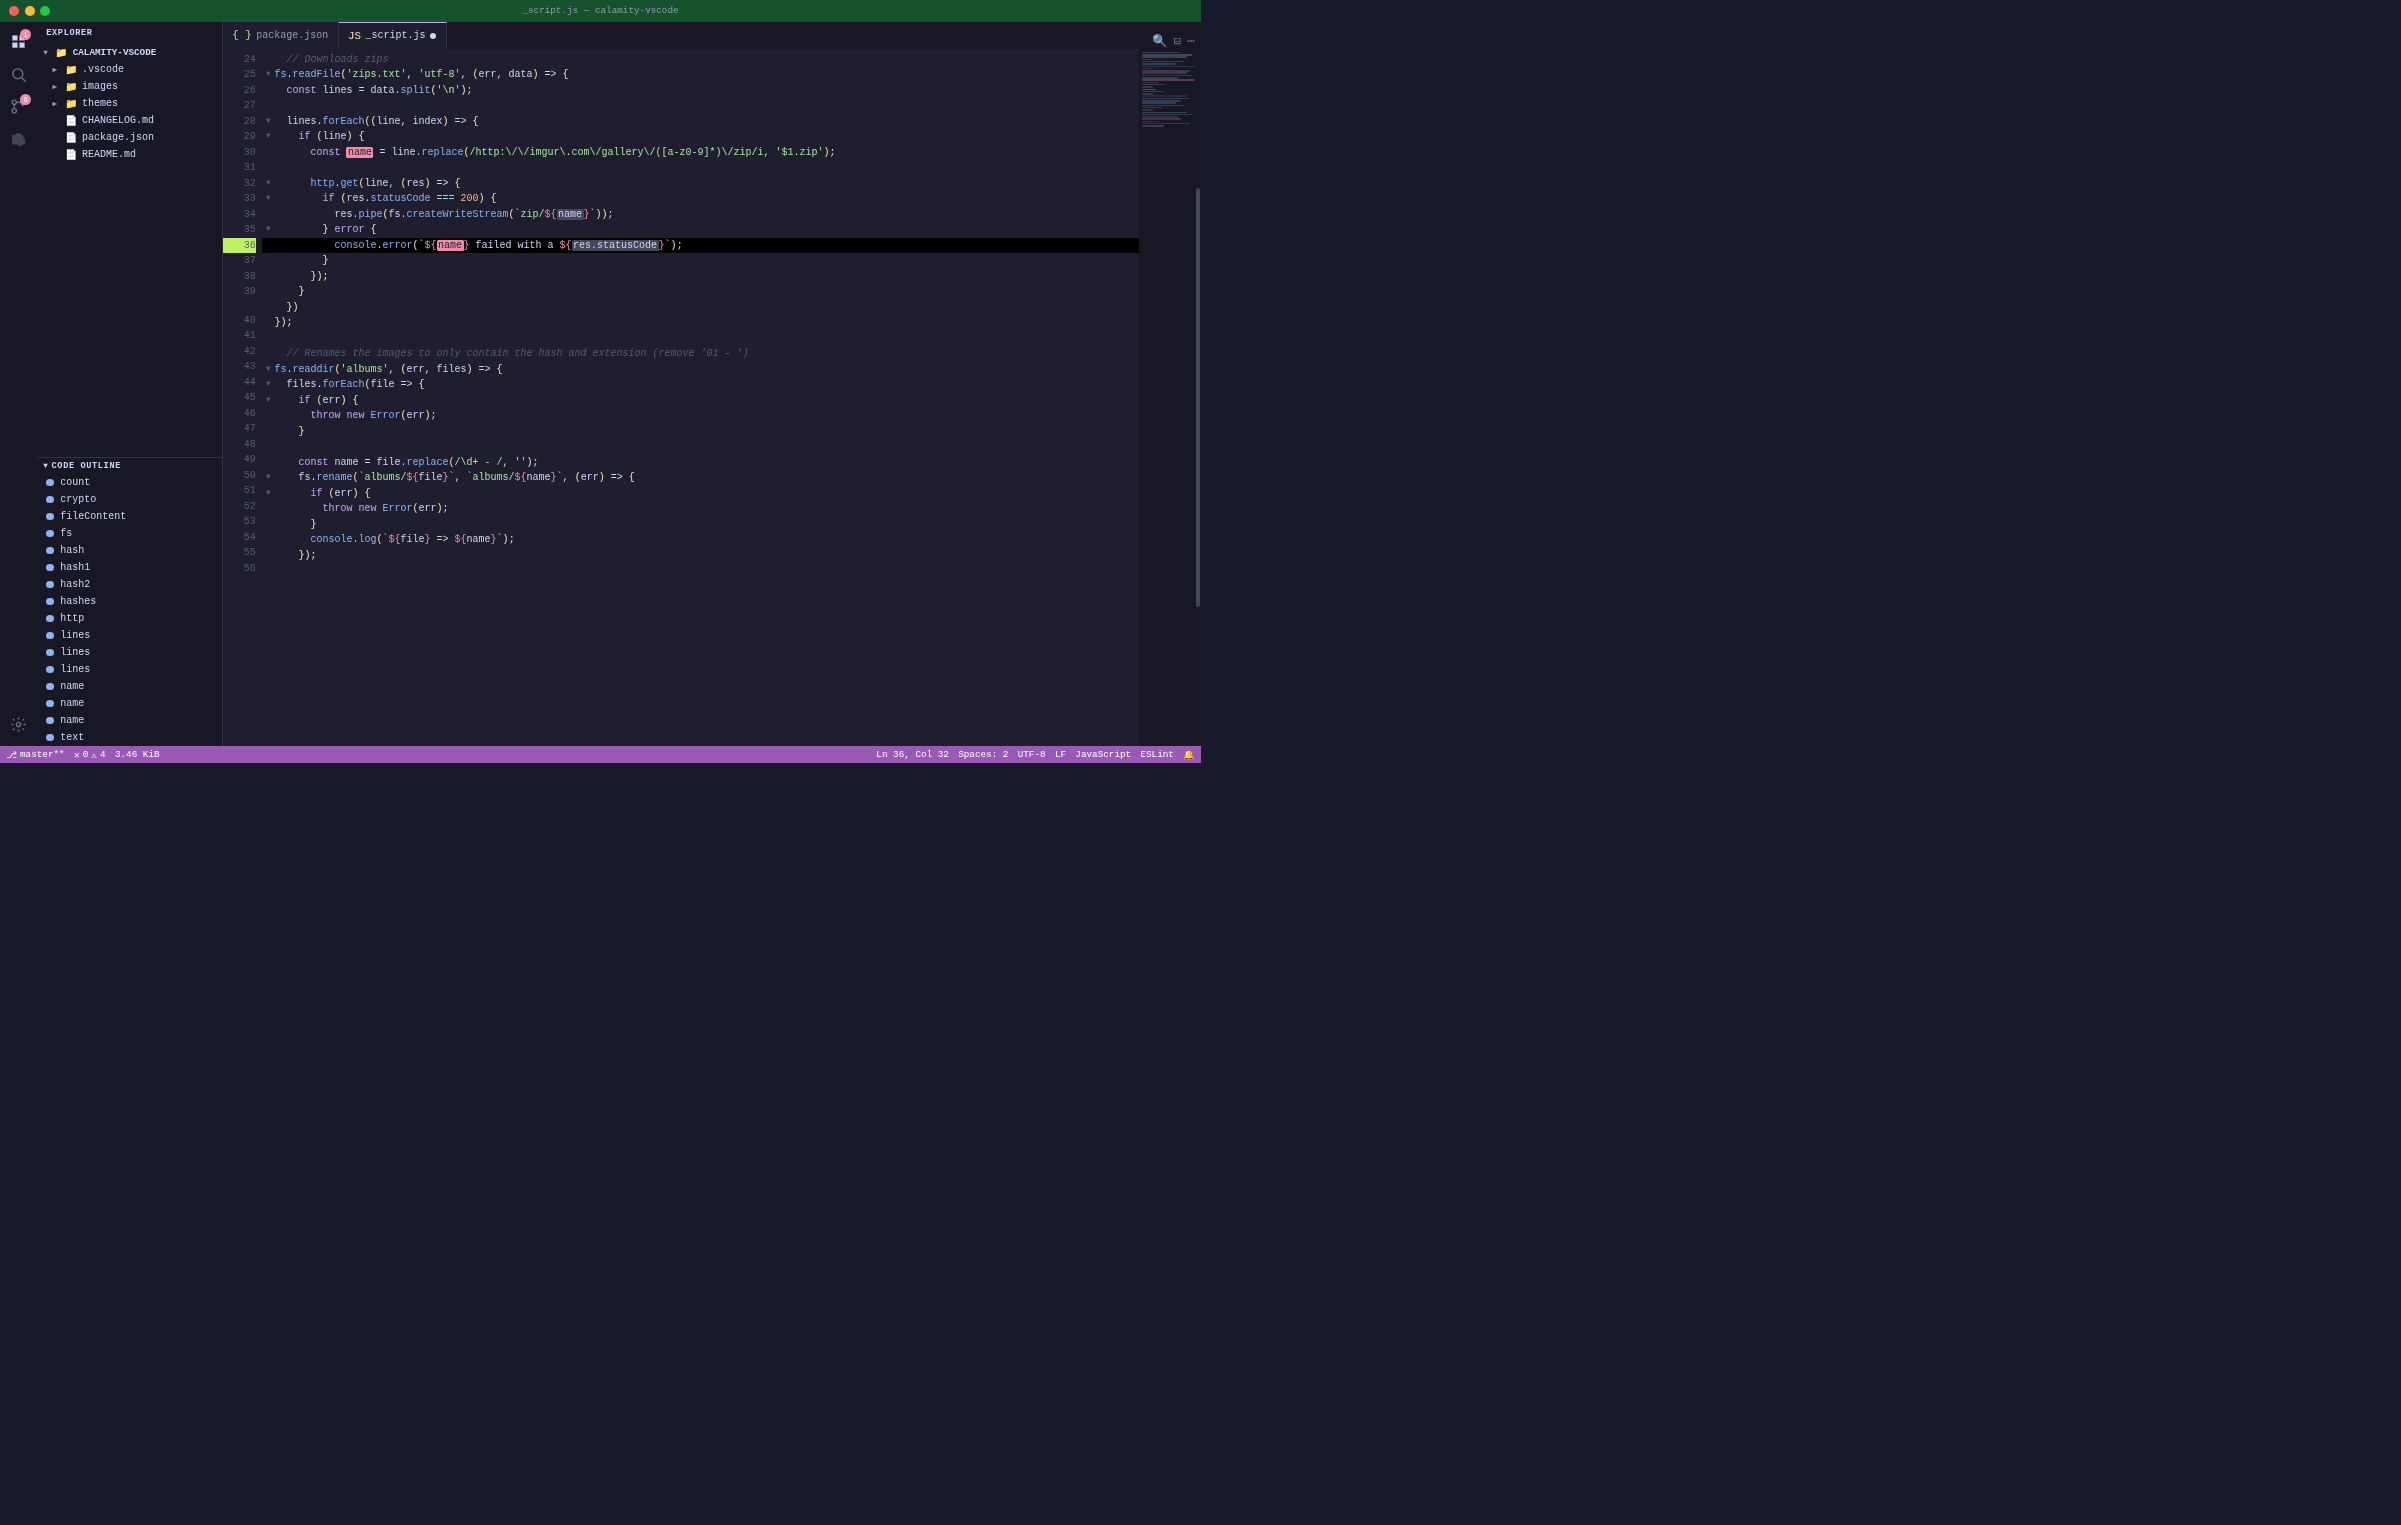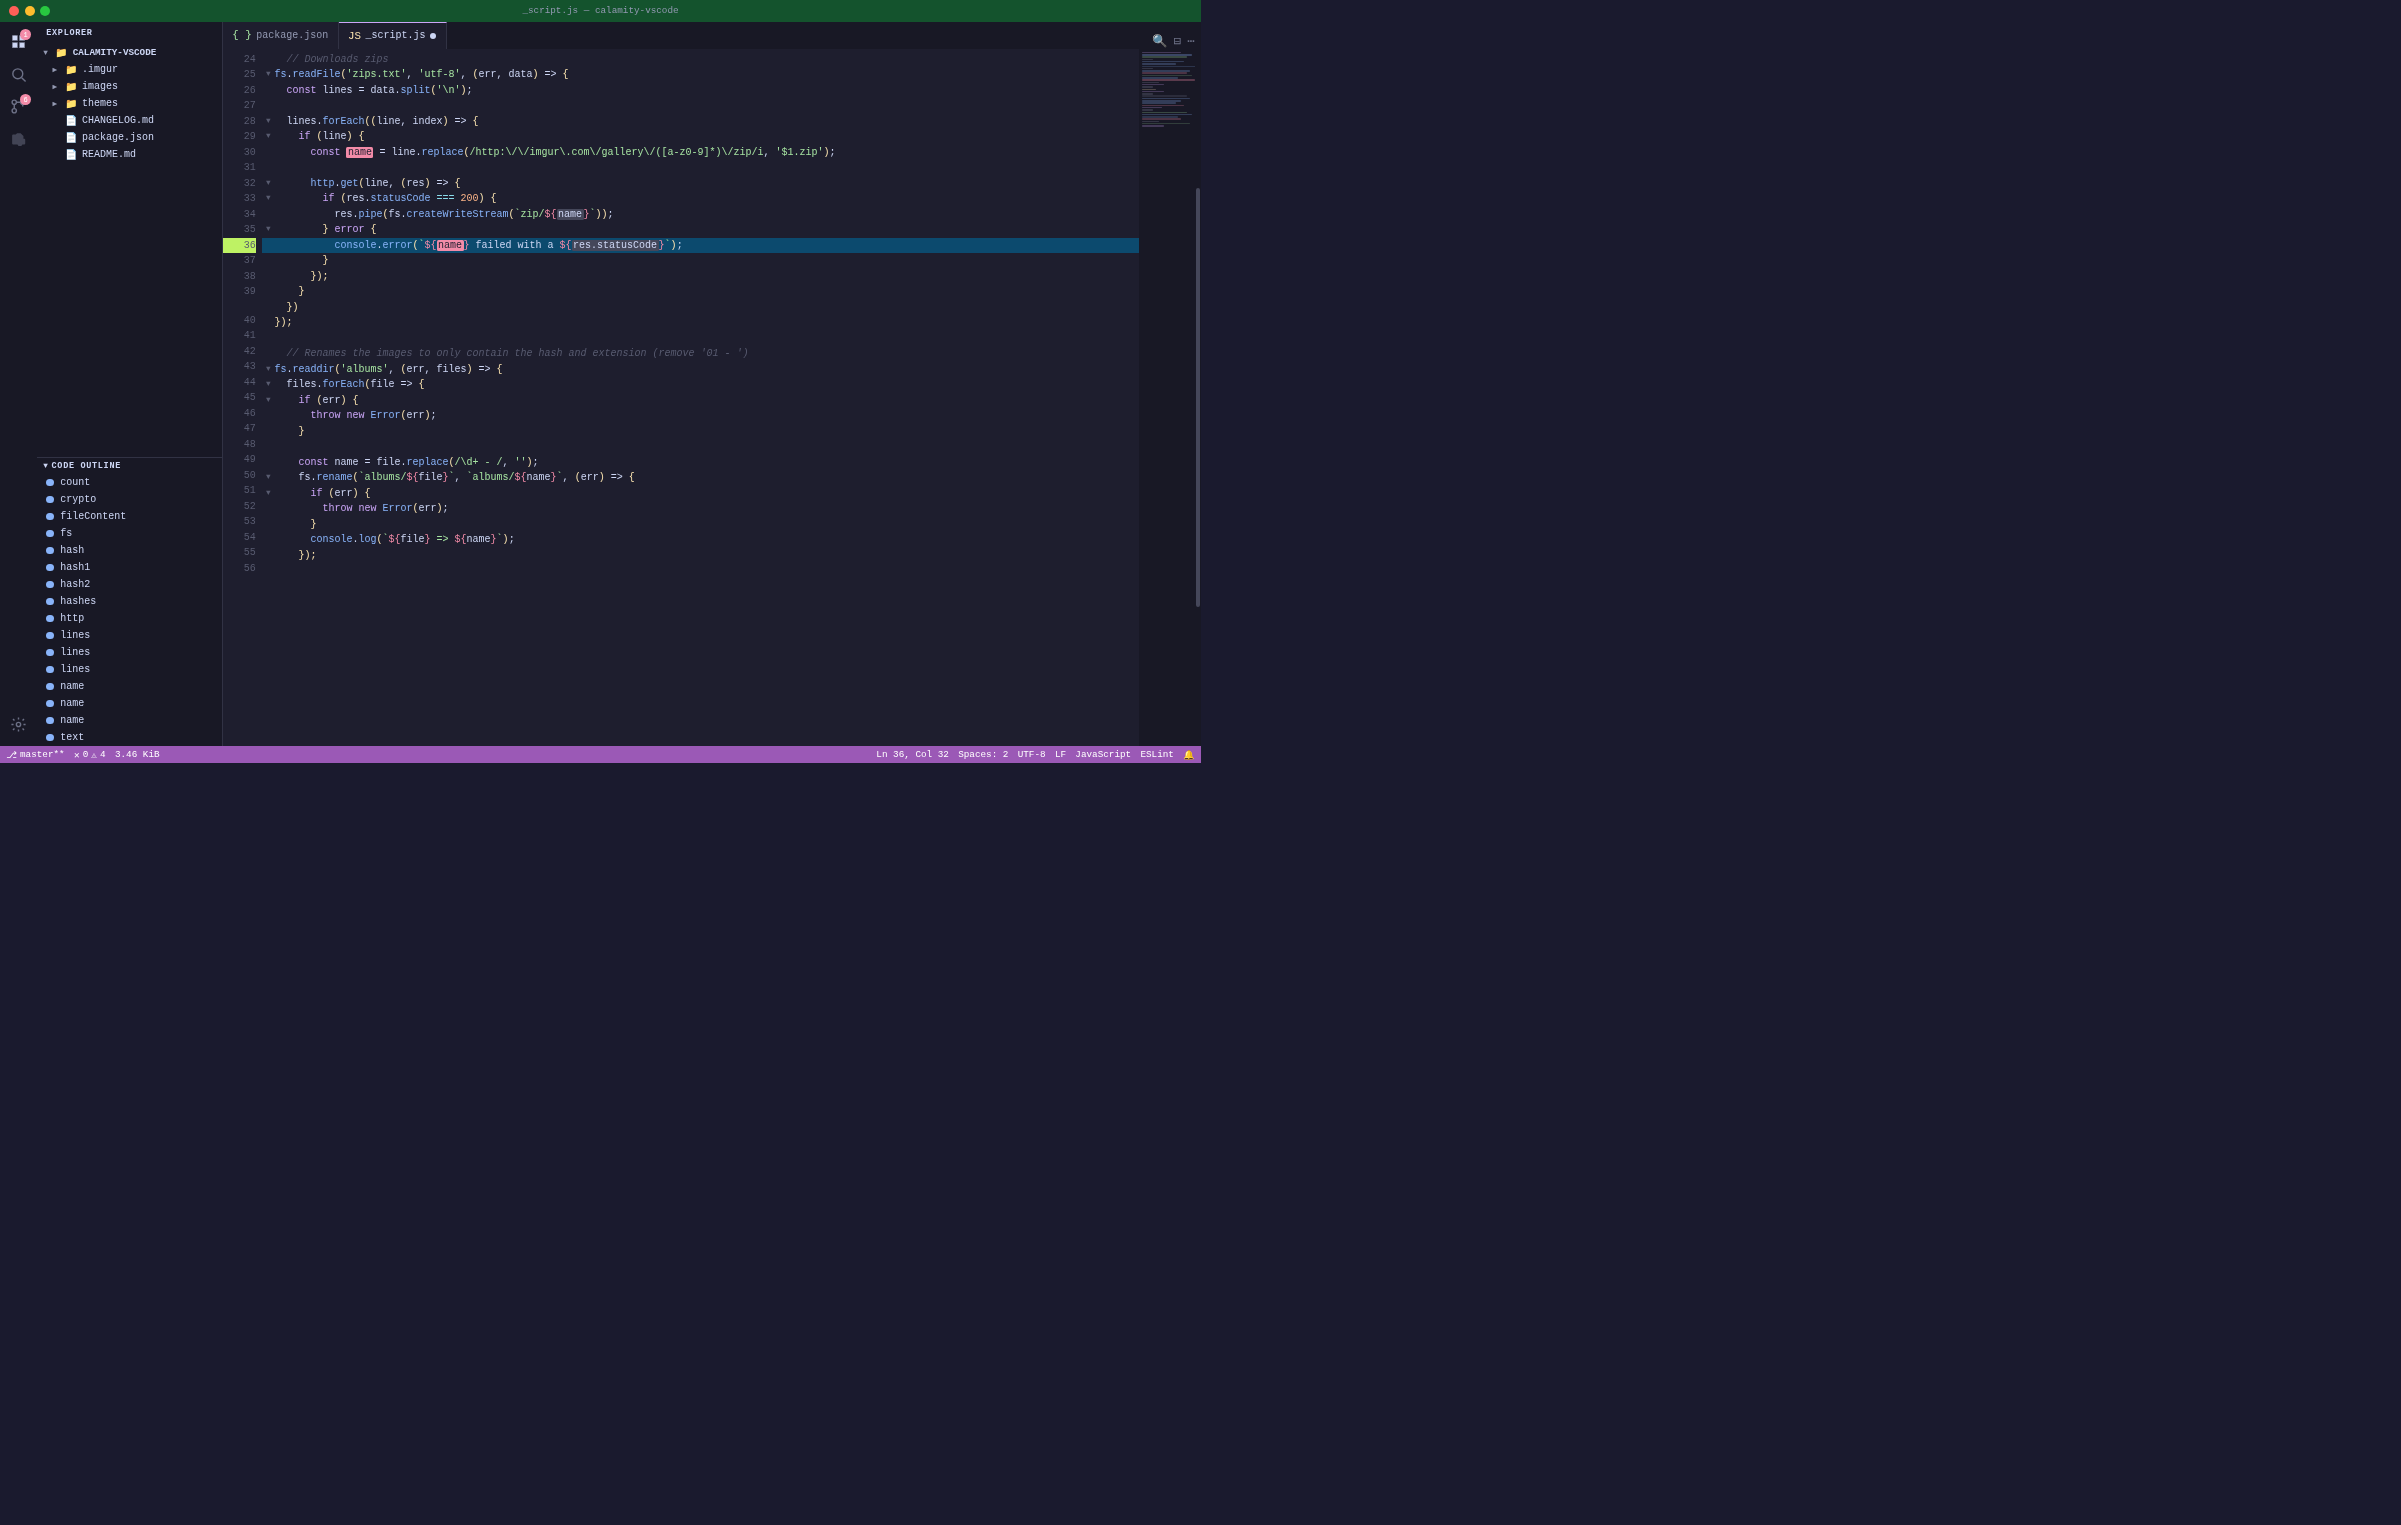--- a/index.html
+++ b/index.html
@@ -250,21 +250,21 @@
       position: relative;
     }
     .code-line {
       display: flex;
       align-items: flex-end;
       line-height: 15.5px;
       min-height: 15.5px;
       white-space: pre;
       font-size: 10px;
     }
-    .code-line.active-line { background: #0c4a6e; }
+    .code-line.active-line { background: #000000; }
     .fold-arrow {
       width: 12.4px;
       color: #585b70;
       font-size: 7.7px;
       flex-shrink: 0;
       display: flex;
       align-items: center;
       justify-content: center;
     }
 
@@ -395,21 +395,21 @@
 
       <div class="tree-item">
         <span class="arrow">▼</span>
         <span class="icon folder-icon">📁</span>
         <span class="label" style="font-weight:700;font-size:9.3px;">CALAMITY-VSCODE</span>
       </div>
 
       <div class="tree-item indent-1">
         <span class="arrow">▶</span>
         <span class="icon folder-icon">📁</span>
-        <span class="label">.imgur</span>
+        <span class="label">.vscode</span>
       </div>
 
       <div class="tree-item indent-1">
         <span class="arrow">▶</span>
         <span class="icon folder-icon">📁</span>
         <span class="label">images</span>
       </div>
 
       <div class="tree-item indent-1">
         <span class="arrow">▶</span>

